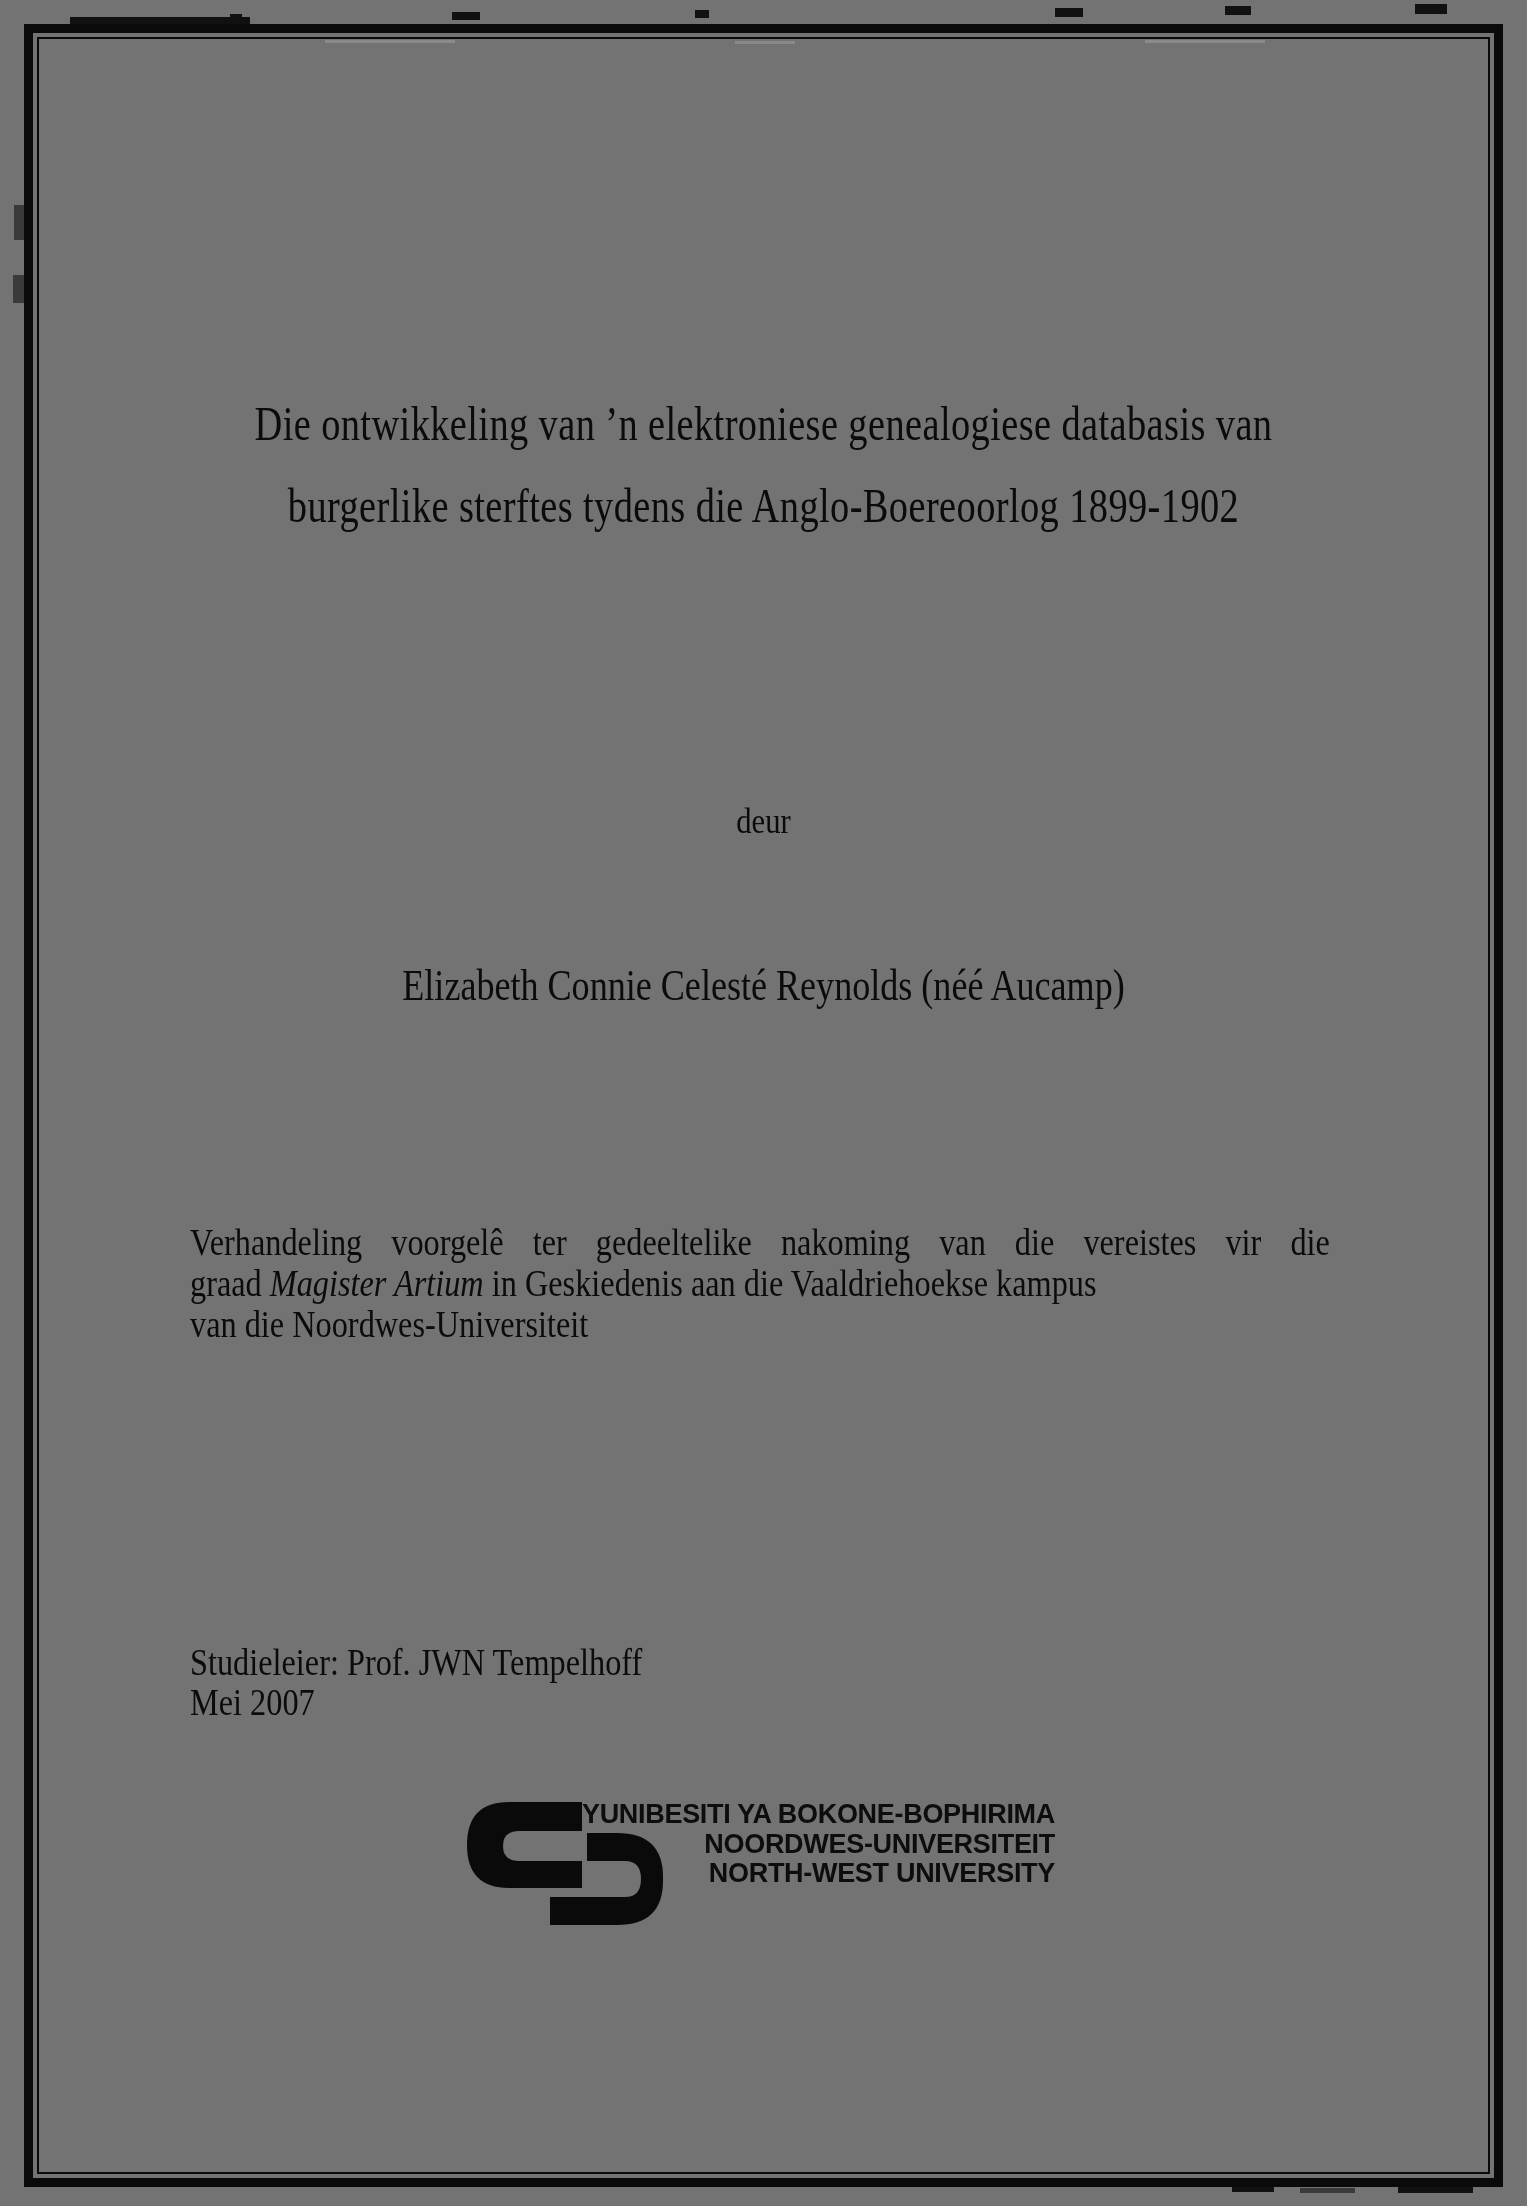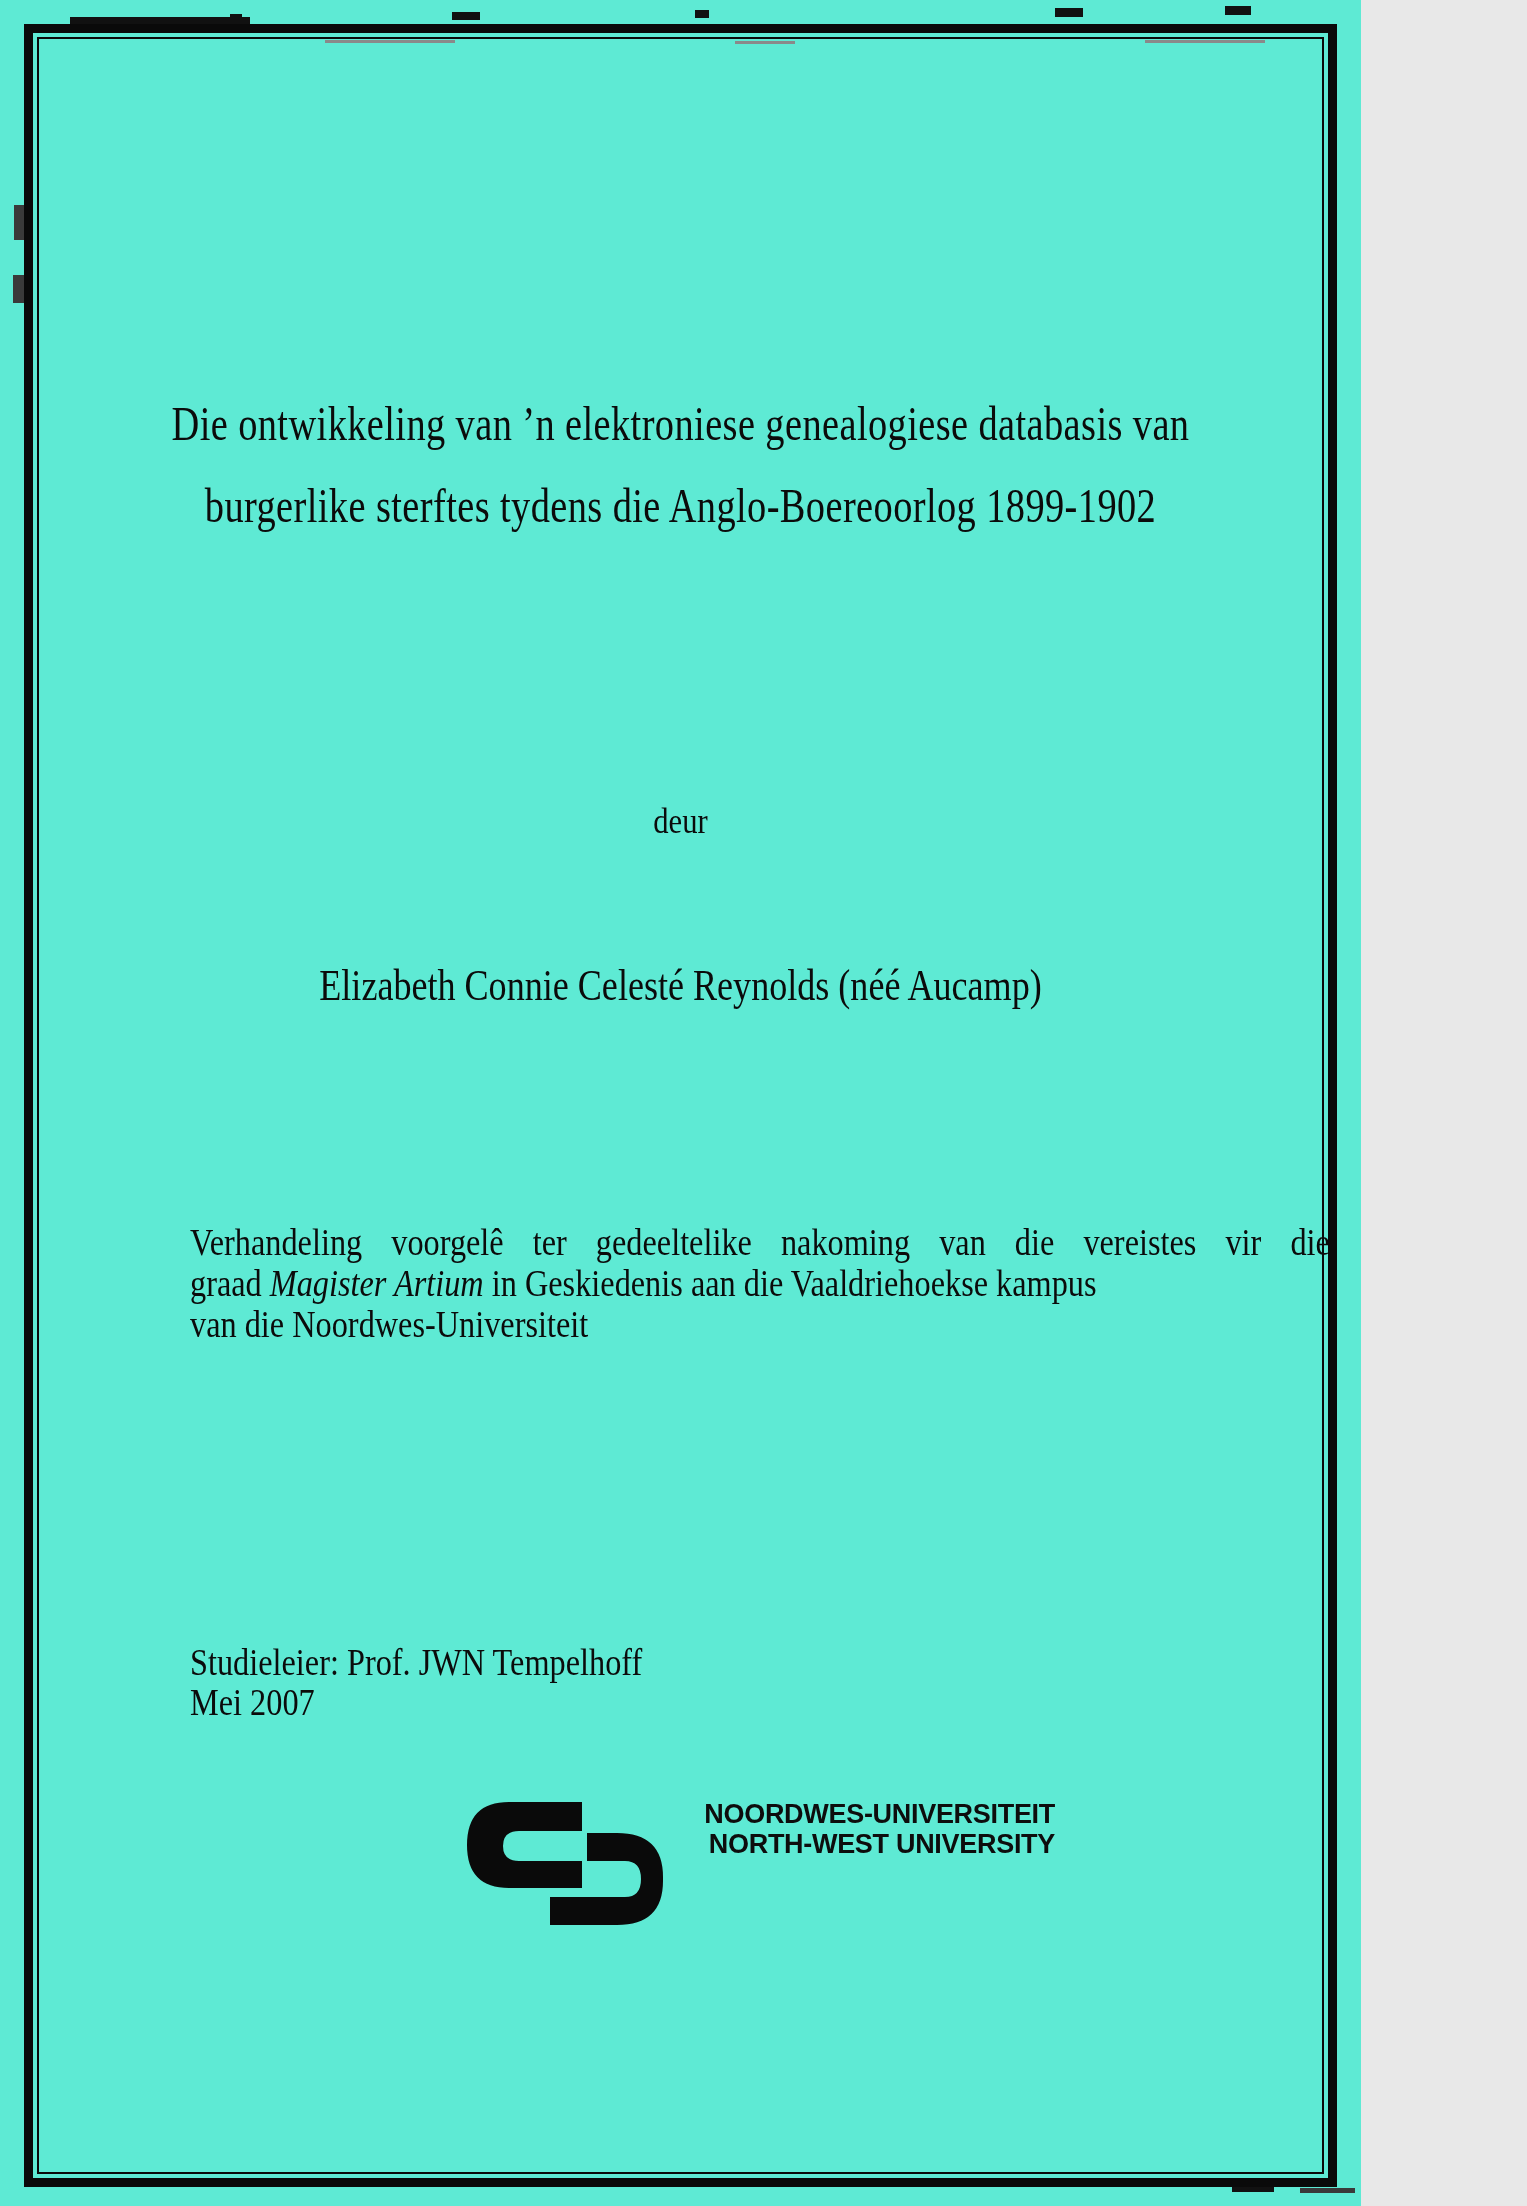--- a/index.html
+++ b/index.html
@@ -1,19 +1,19 @@
 <!DOCTYPE html>
 <html><head>
 <meta charset="utf-8">
 <style>
   html,body{margin:0;padding:0;background:#e8e8e8;}
   .page{
     position:relative;
-    width:1361px;height:2206px;
-    background:#5eead4;
+    width:1527px;height:2206px;
+    background:#737373;
     overflow:hidden;
     font-family:"Liberation Serif","DejaVu Serif",serif;
     color:#0b0b0b;
   }
   .frame-outer{
     position:absolute;left:24px;top:24px;right:24px;bottom:19px;
     border:9px solid #0a0a0a;
   }
   .frame-inner{
     position:absolute;left:37px;top:37px;right:37px;bottom:32px;
@@ -109,17 +109,18 @@
     <div>Mei 2007</div>
   </div>
 
   <svg class="logo-mark" viewBox="0 0 196 123" aria-hidden="true">
 
     <path fill="#0a0a0a" d="M115 0 H42 Q0 0 0 43 Q0 86 42 86 H115 V59 H52 Q36 59 36 44 Q36 29 52 29 H115 Z"></path>
 
     <path fill="#0a0a0a" d="M120 31 H150 Q196 31 196 75 V79 Q196 123 150 123 H83 V95 H158 Q174 95 174 77 Q174 59 158 59 H120 Z"></path>
   </svg>
   <div class="logo-text">
+    <div>YUNIBESITI YA BOKONE-BOPHIRIMA</div>
     <div>NOORDWES-UNIVERSITEIT</div>
     <div>NORTH-WEST UNIVERSITY</div>
   </div>
 
 </div>
 
 </body></html>

